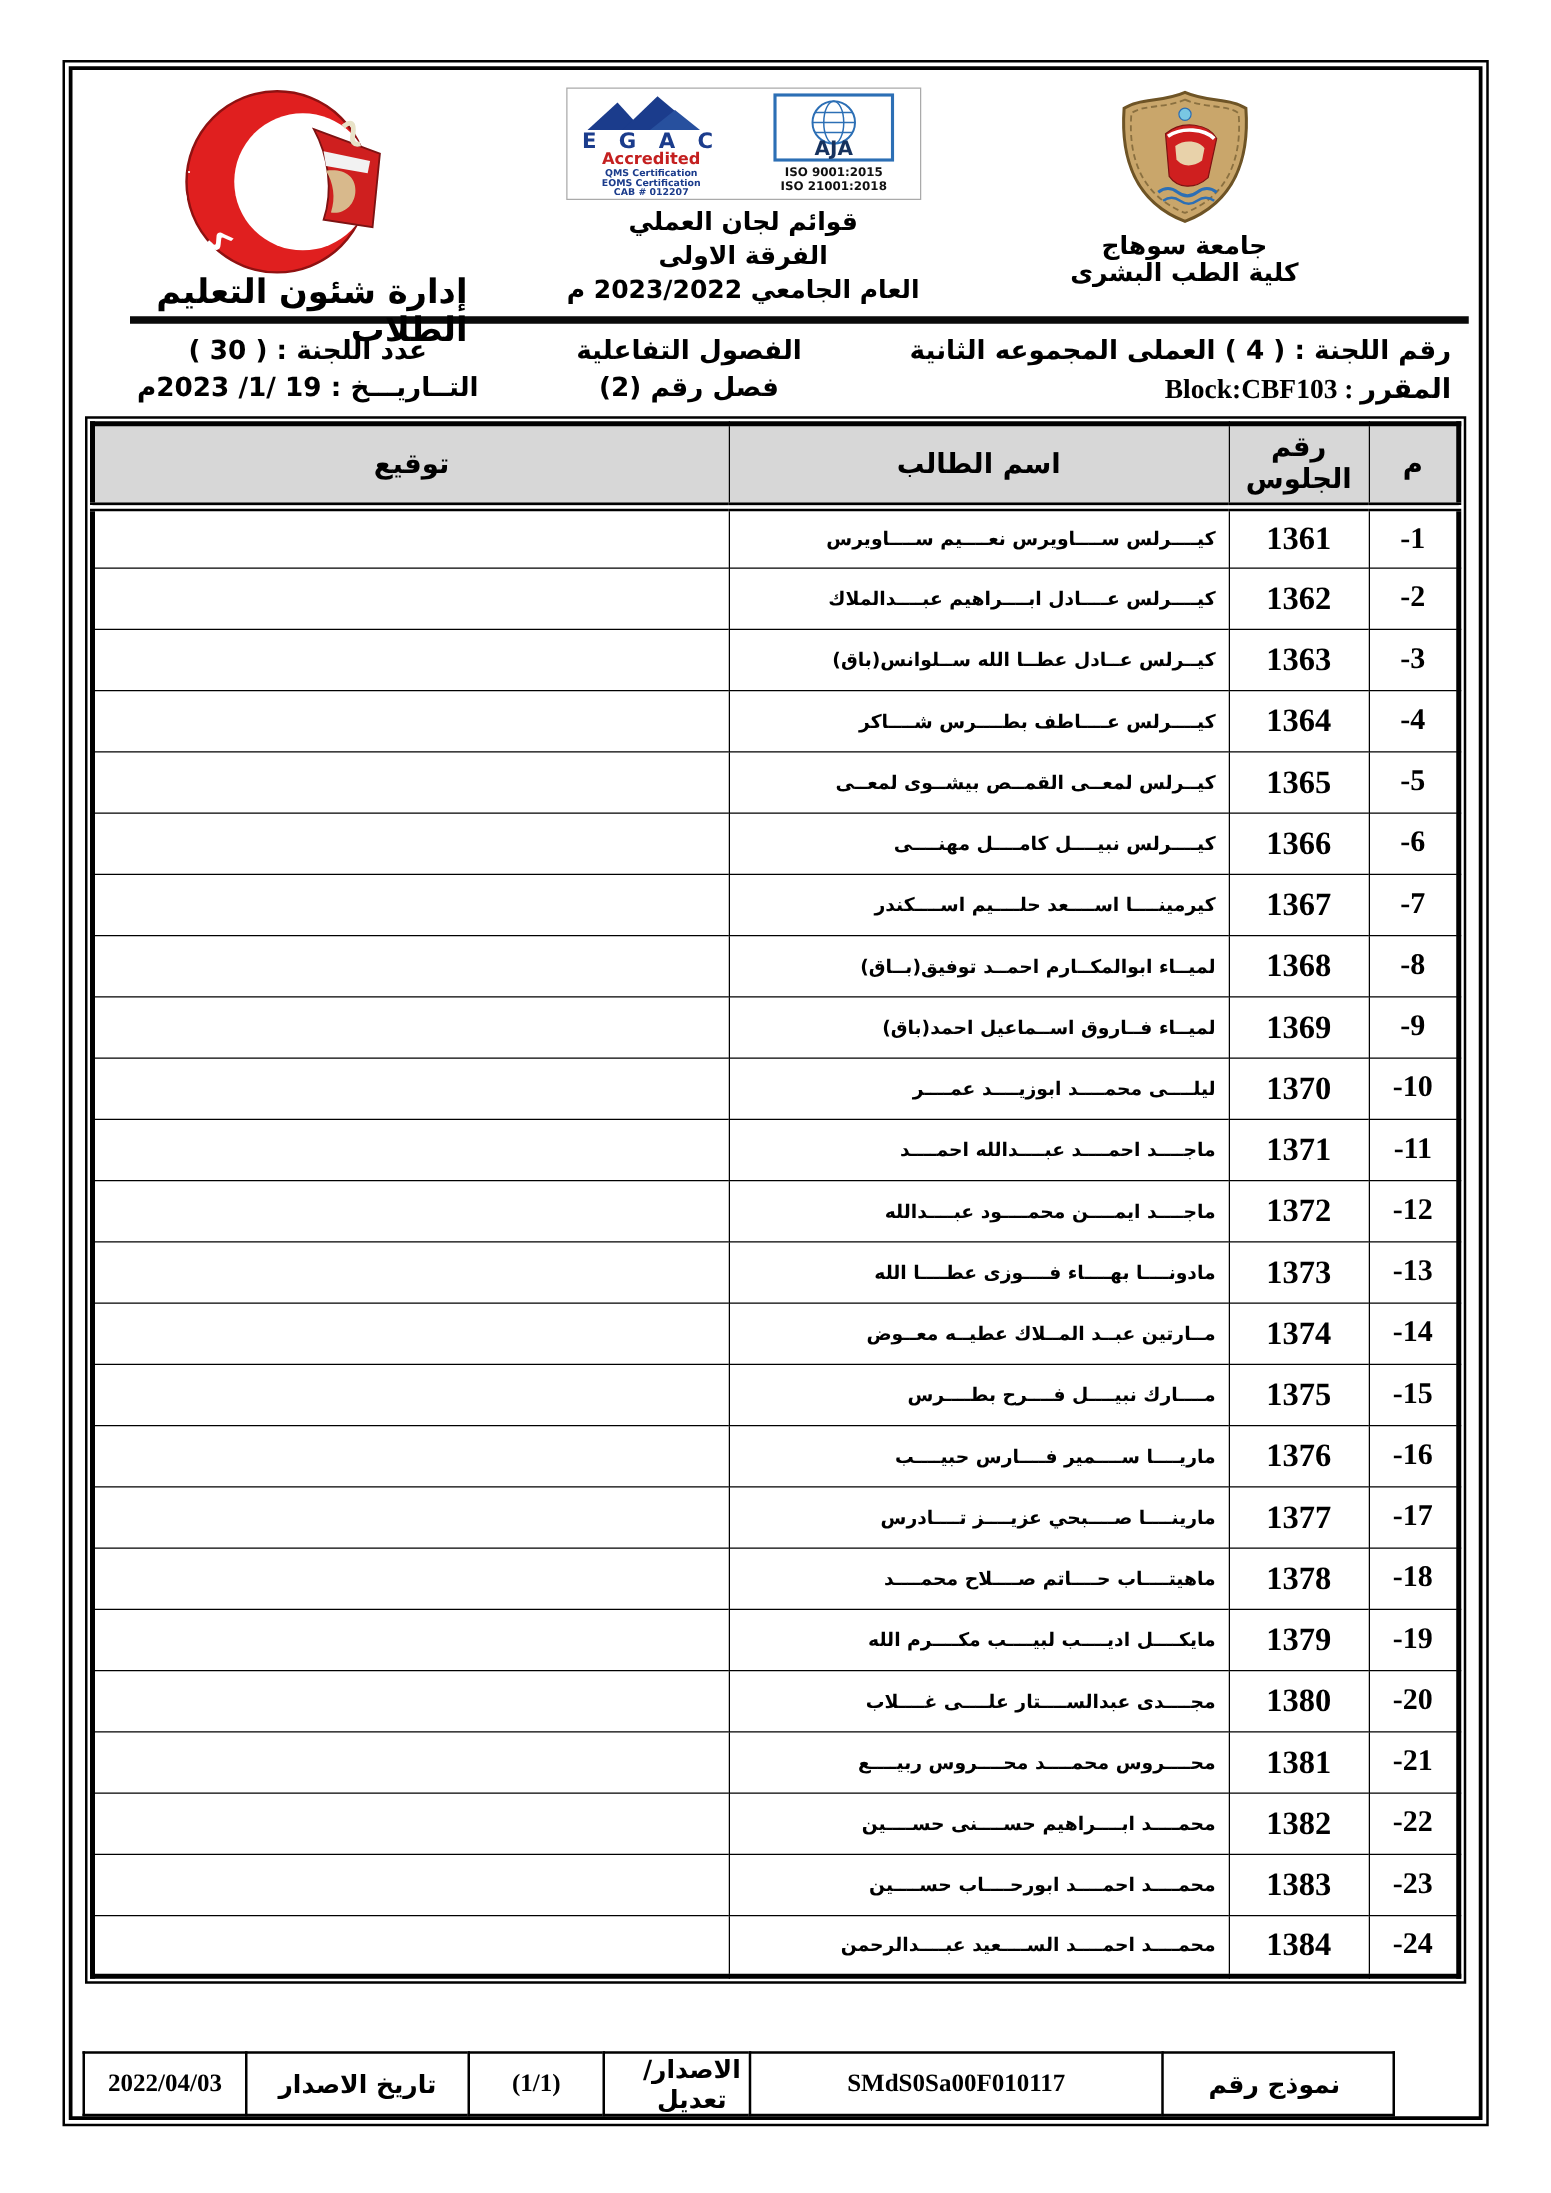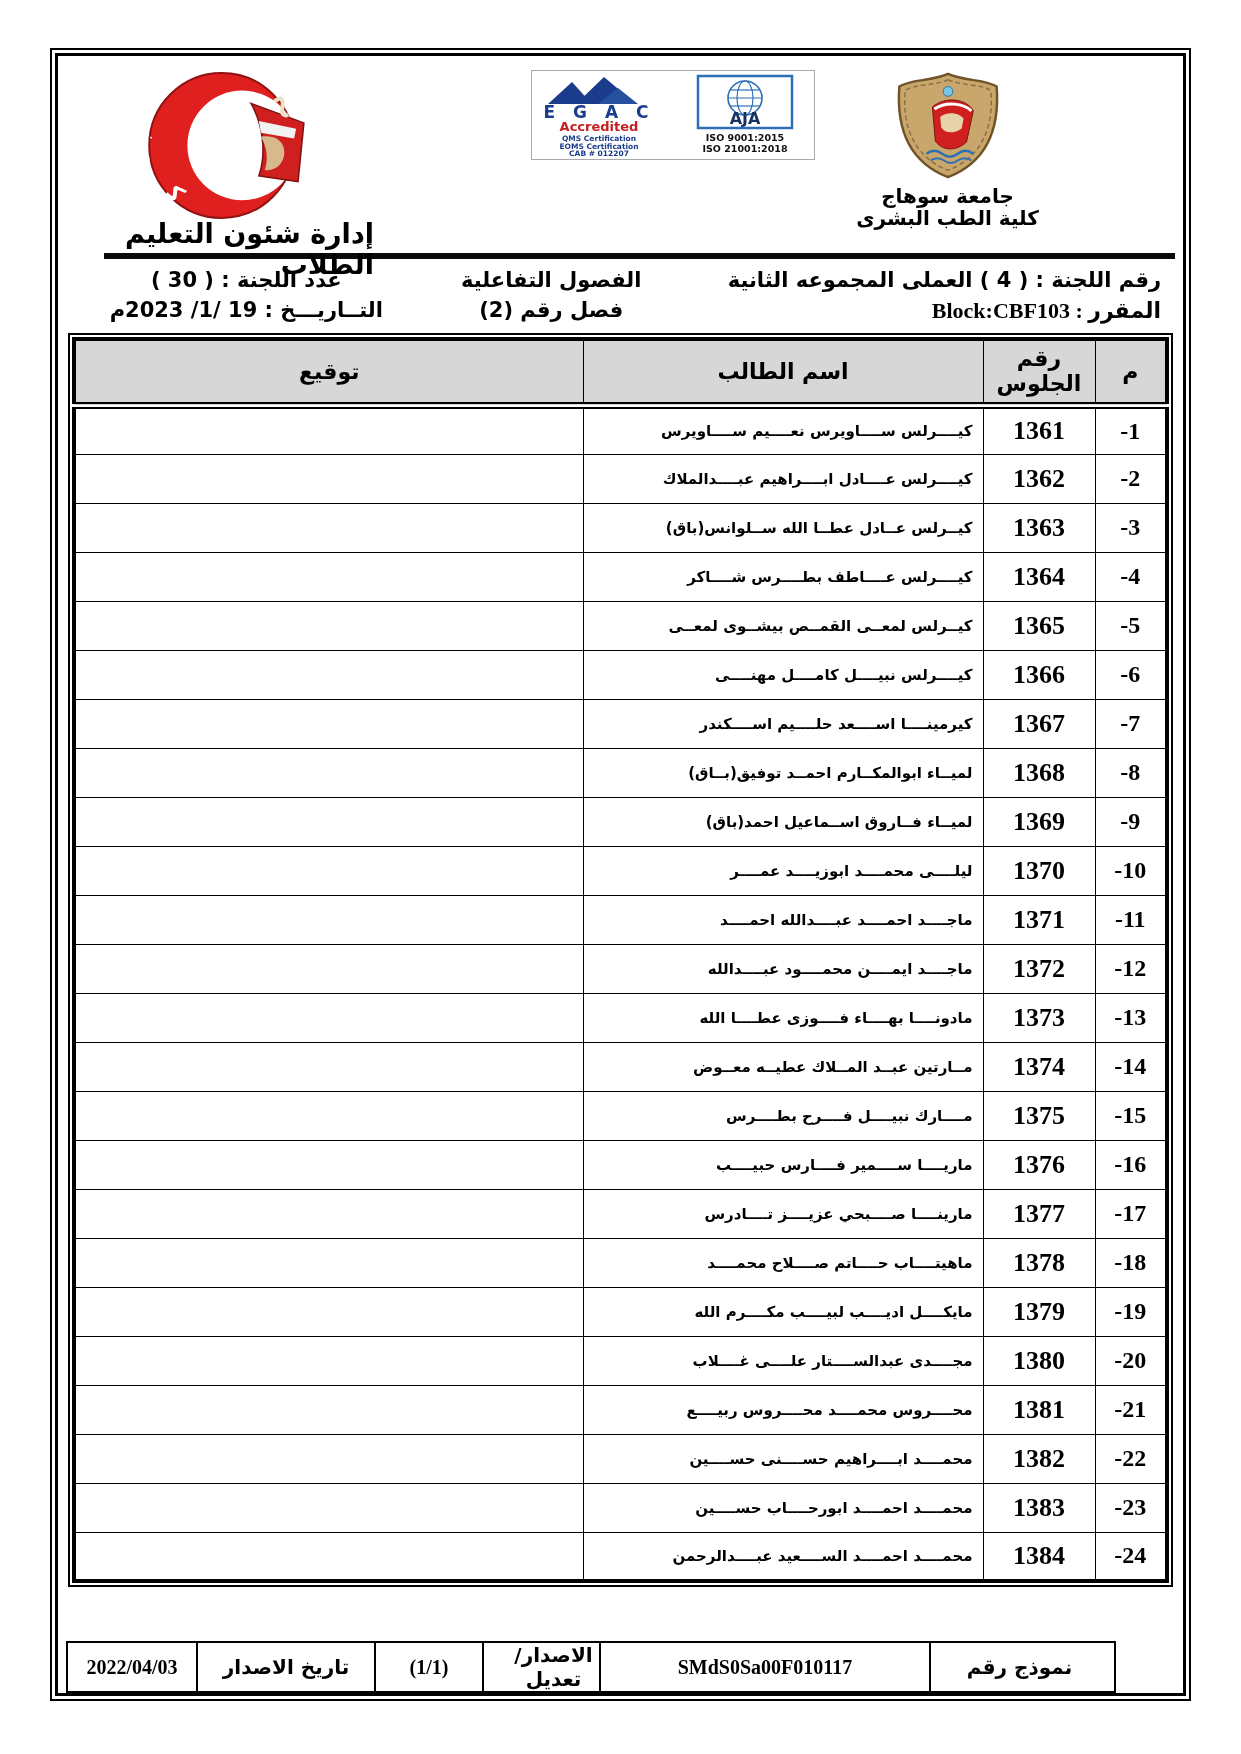--- a/index.html
+++ b/index.html
@@ -4,21 +4,21 @@
 <style>
   * { box-sizing: border-box; margin: 0; padding: 0; }
   html,body { width:1241px; height:1754px; background:#ffffff; font-family:"DejaVu Sans", sans-serif; }
   .page { position:relative; width:1241px; height:1754px; background:#fff; }
   .frame { position:absolute; left:50px; top:48px; width:1141px; height:1653px; border:2px solid #000; padding:3px; }
   .frame-inner { width:100%; height:100%; border:3px solid #000; padding:6px 8px 0 8px; }
 
   
   .header { display:flex; direction:rtl; height:188px; align-items:flex-start; }
   .hdr-right { width:265px; margin-right:95px; display:flex; flex-direction:column; align-items:center; padding-top:8px; }
-  .hdr-center { flex:1; display:flex; flex-direction:row; align-items:center; padding-top:8px;justify-content:space-between; }
+  .hdr-center { flex:1; display:flex; flex-direction:column; align-items:center; padding-top:8px;justify-content:space-between; }
   .hdr-left { width:290px; margin-left:18px; display:flex; flex-direction:column; align-items:center; }
   .hdr-right .uni-name { font-size:20px; font-weight:bold; margin-top:2px; }
   .hdr-right .fac-name { font-size:20px; font-weight:bold; margin-top:-2px; }
   .dept-name { font-size:27px; font-weight:bold; margin-top:-6px; }
   .cert-row { display:flex; direction:ltr; gap:26px; align-items:flex-start; border:1px solid #aaa; padding:3px 8px; background:#fff; }
   .center-titles { text-align:center; font-weight:bold; margin-top:4px; }
   .center-titles div { font-size:20px; line-height:1.35; }
 
   
   .divider { height:6px; background:#0a0a0a; margin:3px 0 5px 38px; }
@@ -96,20 +96,25 @@
               <circle cx="61" cy="24" r="17" fill="#ffffff" stroke="#2c6fb5" stroke-width="1.6"></circle>
               <ellipse cx="61" cy="24" rx="8" ry="17" fill="none" stroke="#2c6fb5" stroke-width="1.2"></ellipse>
               <line x1="44" y1="24" x2="78" y2="24" stroke="#2c6fb5" stroke-width="1.2"></line>
               <line x1="46" y1="16" x2="76" y2="16" stroke="#2c6fb5" stroke-width="1.2"></line>
               <line x1="46" y1="32" x2="76" y2="32" stroke="#2c6fb5" stroke-width="1.2"></line>
               <text x="61" y="50" text-anchor="middle" font-size="16" font-weight="bold" fill="#16325e">AJA</text>
               <text x="61" y="67" text-anchor="middle" font-size="9.5" font-weight="bold" fill="#111">ISO 9001:2015</text>
               <text x="61" y="78" text-anchor="middle" font-size="9.5" font-weight="bold" fill="#111">ISO 21001:2018</text>
             </svg>
           </div>
+          <div class="center-titles">
+            <div>قوائم لجان العملي</div>
+            <div>الفرقة الاولى</div>
+            <div>العام الجامعي 2023/2022 م</div>
+          </div>
         </div>
 
         <div class="hdr-left">
           <svg width="235" height="162" viewBox="0 0 240 165">
             <defs>
               <path id="arcTop" d="M 38,100 A 78,78 0 0 1 185,52" fill="none"></path>
               <path id="arcBot" d="M 58,138 A 78,78 0 0 0 185,112" fill="none"></path>
             </defs>
             <circle cx="112" cy="85" r="74" fill="#e01f1f" stroke="#8f1111" stroke-width="2"></circle>
             <circle cx="133" cy="85" r="56" fill="#ffffff"></circle>

